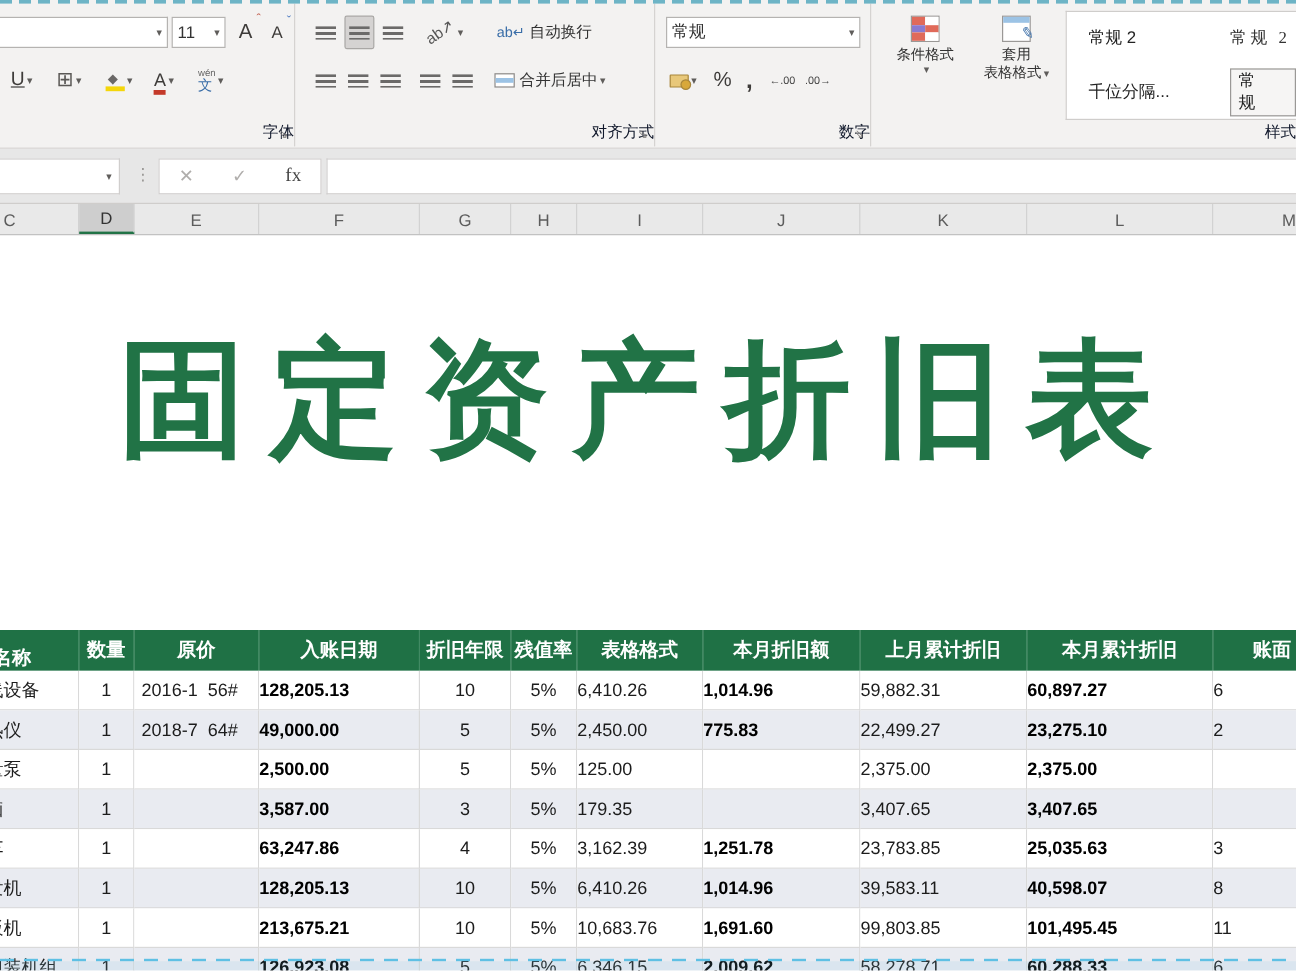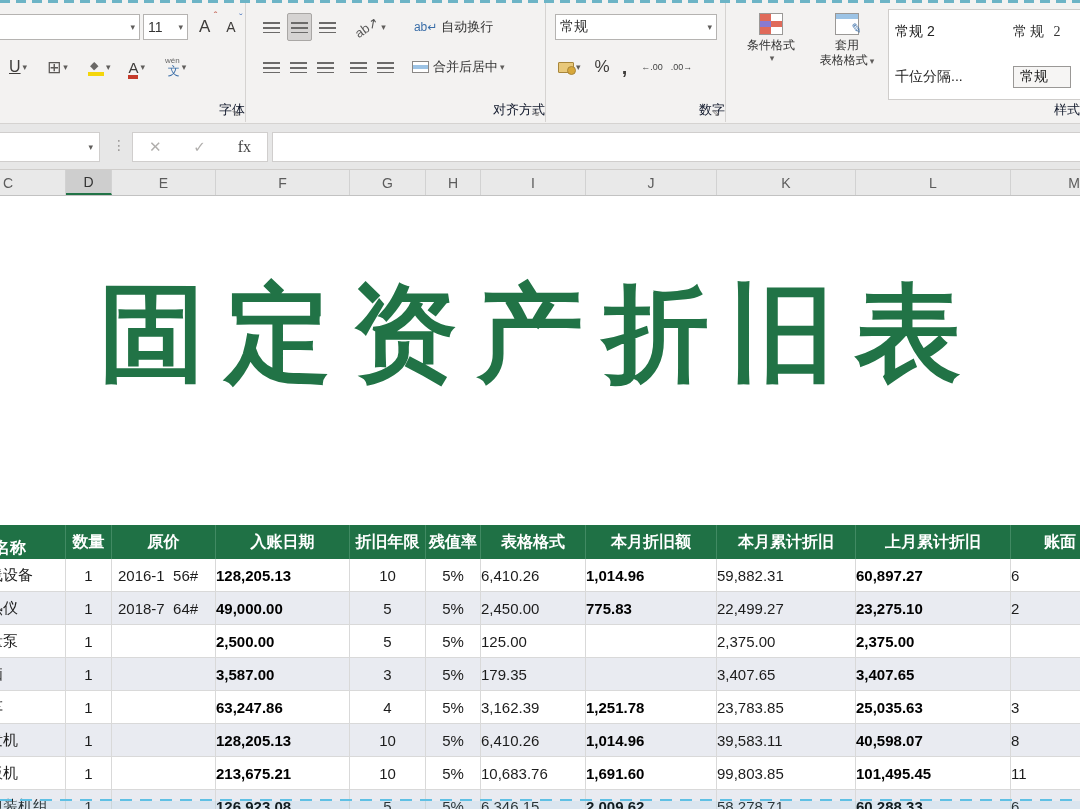--- a/index.html
+++ b/index.html
@@ -25,21 +25,21 @@
   .bigA { font-size:17px; color:#3e3c3a; font-weight:normal; position:relative; }
   .bigA .caret { position:absolute; top:-7px; right:-7px; font-size:11px; color:#c05a4a; }
   .bigA .caretd { position:absolute; top:-7px; right:-7px; font-size:11px; color:#4a78c0; }
   .u-label { font-size:16px; text-decoration:underline; color:#3e3c3a; }
   .border-ico { font-size:17px; color:#5a5856; }
   .fill-ico { width:16px; height:12px; position:relative; }
   .fill-ico .bucket { position:absolute; top:-2px; left:2px; font-size:11px; color:#6a6866; }
   .fill-ico .bar { position:absolute; left:0; right:0; bottom:-3px; height:4px; background:#f4d60a; }
   .fcol-ico { position:relative; font-size:15px; color:#3e3c3a; }
   .fcol-ico .bar { position:absolute; left:0; right:0; bottom:-3px; height:4px; background:#c43a2a; }
-  .wen-ico { display:flex; flex-direction:column; align-items:flex-end; line-height:1; }
+  .wen-ico { display:flex; flex-direction:column; align-items:flex-start; line-height:1; }
   .wen-ico .top { font-size:8px; color:#666; }
   .wen-ico .bottom { font-size:12px; color:#3a6ea8; }
   .orient-ico { font-size:13px; color:#555; transform:rotate(-35deg); display:inline-block; }
   .wrap-ico, .merge-ico { margin-right:4px; }
   .wrap-ico { font-size:12px; color:#3a6ea8; }
   .merge-ico { width:17px; height:12px; border:1px solid #8a8886; position:relative; background:#fff; }
   .merge-ico .mid { position:absolute; left:0; right:0; top:3px; height:4px; background:#9cc3e5; }
   .ribbon-text { font-size:13px; color:#333; }
   .money-ico { width:16px; height:11px; background:#e8c87a; border:1px solid #a8863a; border-radius:1px; position:relative; }
   .money-ico:after { content:""; position:absolute; right:-3px; bottom:-3px; width:7px; height:7px; border-radius:50%; background:#d8a83a; border:1px solid #a8863a; }
@@ -49,21 +49,21 @@
   .bigbtn { display:inline-flex; flex-direction:column; align-items:center; justify-content:flex-start; width:70px; margin-top:2px; }
   .bigbtn .txt { font-size:12px; color:#333; line-height:1.25; text-align:center; }
   .cf-ico { width:24px; height:22px; border:1px solid #9a9896; background:#fff; display:grid; grid-template-columns:1fr 1fr; grid-template-rows:1fr 1fr 1fr; margin-bottom:3px; }
   .cf-ico i:nth-child(1){background:#e06a5a;} .cf-ico i:nth-child(2){background:#fff;}
   .cf-ico i:nth-child(3){background:#8a7ad0;} .cf-ico i:nth-child(4){background:#e06a5a;}
   .cf-ico i:nth-child(5){background:#e06a5a;} .cf-ico i:nth-child(6){background:#fff;}
   .fat-ico { width:24px; height:22px; border:1px solid #9a9896; background:#fff; position:relative; margin-bottom:3px; }
   .fat-ico .hdr { position:absolute; top:0; left:0; right:0; height:5px; background:#9cc3e5; }
   .fat-ico .brush { position:absolute; right:-4px; bottom:-2px; font-size:13px; color:#3a6ea8; transform:rotate(10deg); }
   .gallery { position:absolute; left:162px; top:6px; bottom:22px; right:0; background:#fff; border:1px solid #cfcdcb; border-right:none; display:grid; grid-template-columns:118px 1fr; grid-auto-rows:1fr; }
-  .gal-item { display:flex; align-items:center; padding-left:6px; font-size:14px; color:#222; }
+  .gal-item { display:flex; align-items:center; padding-left:18px; font-size:14px; color:#222; }
   .gal-item.serif { font-family:"Liberation Serif","DejaVu Serif",serif; letter-spacing:3px; color:#333; }
   .gal-item.selected .inner { border:1px solid #9a9896; background:#f6f5f4; padding:1px 22px 1px 6px; }
 
   
   #formula-bar { position:absolute; top:124px; left:0; right:0; height:46px; background:#e7e7e7; border-bottom:1px solid #cfcdcb; }
   #name-box { position:absolute; left:0; top:8px; width:100px; height:30px; background:#fff; border:1px solid #d0cecd; border-left:none; }
   #name-box .dd { position:absolute; right:6px; top:9px; }
   #fb-dots { position:absolute; left:112px; top:13px; color:#9a9896; font-size:14px; }
   #fb-btns { position:absolute; left:132px; top:8px; width:136px; height:30px; background:#fff; border:1px solid #d0cecd; display:flex; align-items:center; justify-content:space-around; }
   #fb-btns .b { color:#b0aeac; font-size:15px; }
@@ -321,24 +321,24 @@
         <div class="th">
           <span>残值率</span>
         </div>
         <div class="th">
           <span>表格格式</span>
         </div>
         <div class="th">
           <span>本月折旧额</span>
         </div>
         <div class="th">
+          <span>上月累计折旧</span>
+        </div>
+        <div class="th">
           <span>本月累计折旧</span>
-        </div>
-        <div class="th">
-          <span>上月累计折旧</span>
         </div>
         <div class="th a-right">
           <span>账面</span>
         </div>
         <div class="td a-left name">
           <span>线设备</span>
         </div>
         <div class="td a-center">
           <span>1</span>
         </div>

